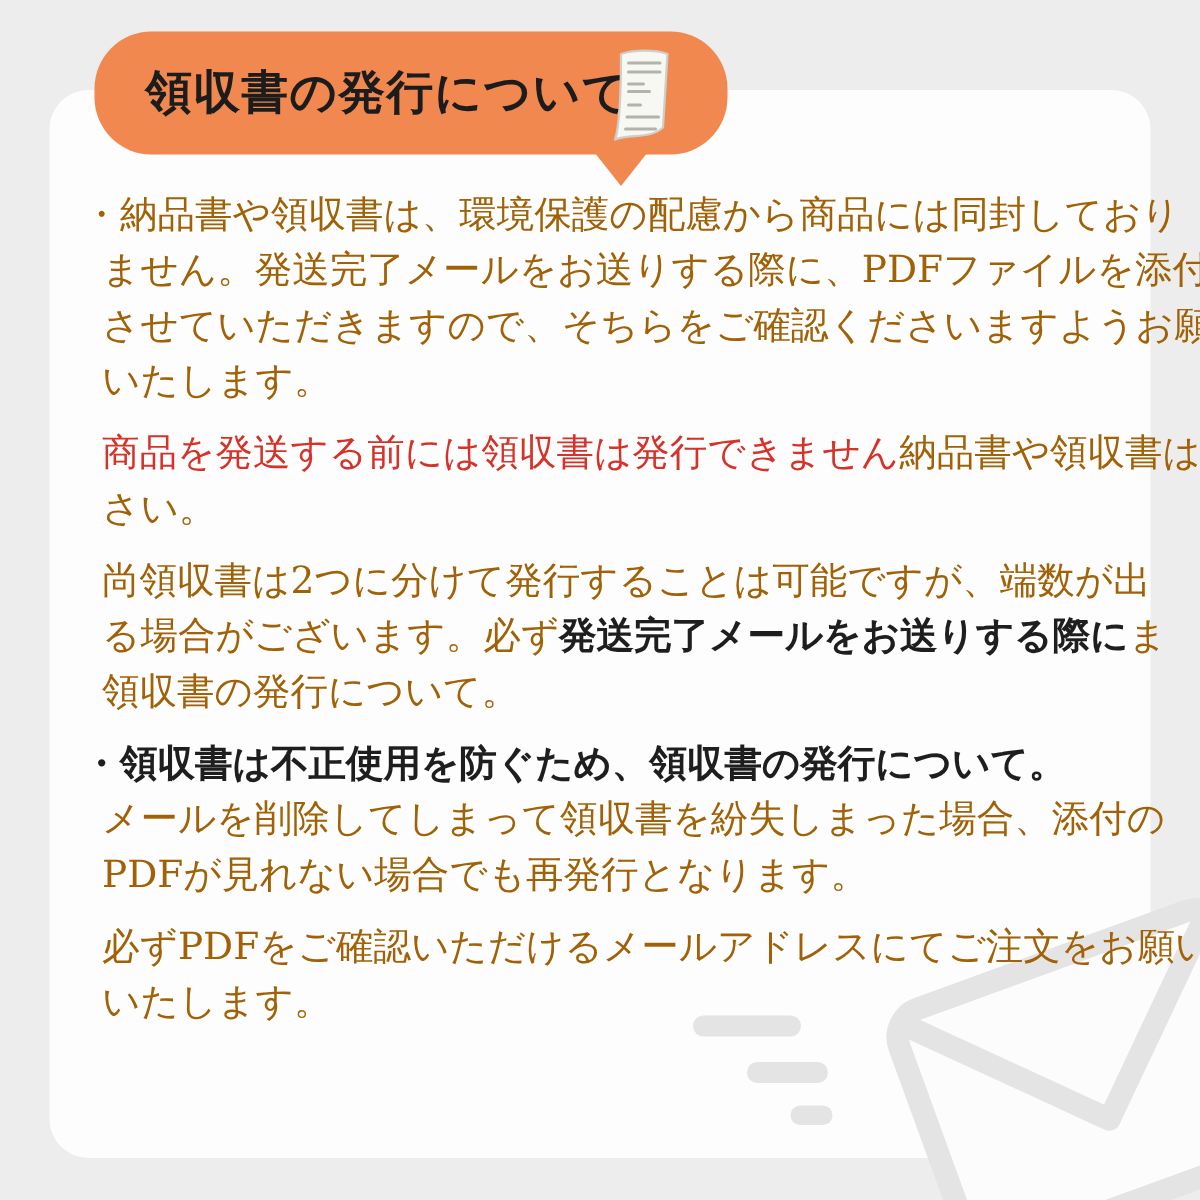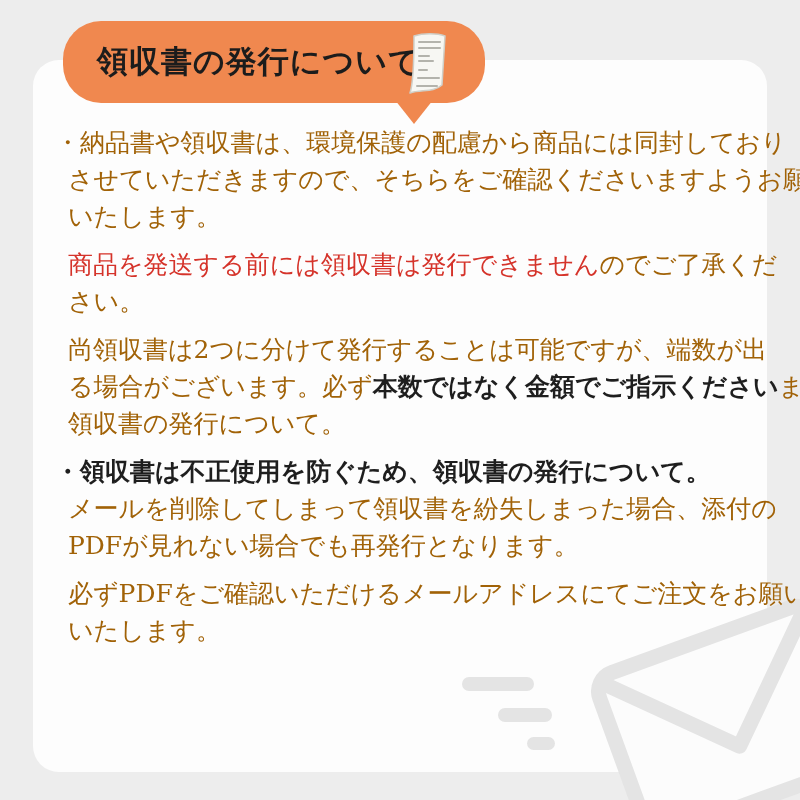--- a/index.html
+++ b/index.html
@@ -72,30 +72,31 @@
       <line x1="11" y1="46" x2="32" y2="46"></line>
       <line x1="10" y1="54" x2="30" y2="54"></line>
     </g>
   </svg>
 </div>
 <div class="bubble-tail"></div>
 
 <div class="content">
     <div class="section">
       <div class="line first"><span class="seg-normal">・納品書や領収書は、環境保護の配慮から商品には同封しており</span></div>
+      <div class="line"><span class="seg-normal">ません。発送完了メールをお送りする際に、PDFファイルを添付</span></div>
       <div class="line"><span class="seg-normal">させていただきますので、そちらをご確認くださいますようお願い</span></div>
       <div class="line"><span class="seg-normal">いたします。</span></div>
     </div>
     <div class="section">
-      <div class="line"><span class="seg-red-bold">商品を発送する前には領収書は発行できません</span><span class="seg-normal">のでご了承くだ</span></div>
+      <div class="line"><span class="seg-red-bold">商品を発送する前には領収書は発行できません</span><span class="seg-normal">納品書や領収書は</span></div>
       <div class="line"><span class="seg-normal">さい。</span></div>
     </div>
     <div class="section">
       <div class="line"><span class="seg-normal">尚領収書は2つに分けて発行することは可能ですが、端数が出</span></div>
-      <div class="line"><span class="seg-normal">る場合がございます。必ず</span><span class="seg-bold">本数ではなく金額でご指示ください</span><span class="seg-normal">ま</span></div>
+      <div class="line"><span class="seg-normal">る場合がございます。必ず</span><span class="seg-bold">発送完了メールをお送りする際に</span><span class="seg-normal">ま</span></div>
       <div class="line"><span class="seg-normal">領収書の発行について。</span></div>
     </div>
     <div class="section">
       <div class="line first"><span class="seg-bold">・領収書は不正使用を防ぐため、領収書の発行について。</span></div>
       <div class="line"><span class="seg-normal">メールを削除してしまって領収書を紛失しまった場合、添付の</span></div>
       <div class="line"><span class="seg-normal">PDFが見れない場合でも再発行となります。</span></div>
     </div>
     <div class="section">
       <div class="line"><span class="seg-normal">必ずPDFをご確認いただけるメールアドレスにてご注文をお願い</span></div>
       <div class="line"><span class="seg-normal">いたします。</span></div>

